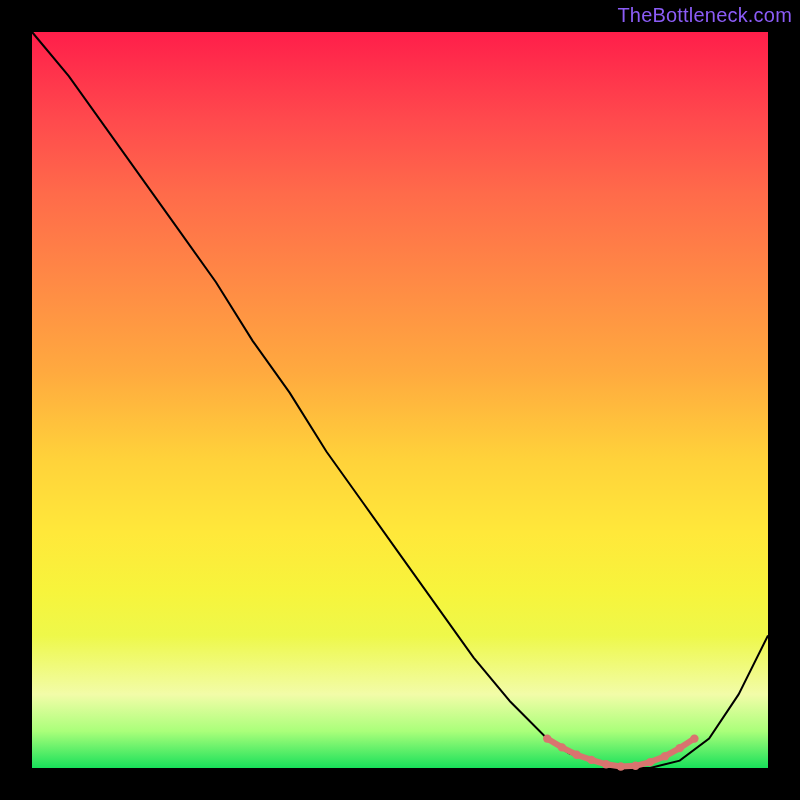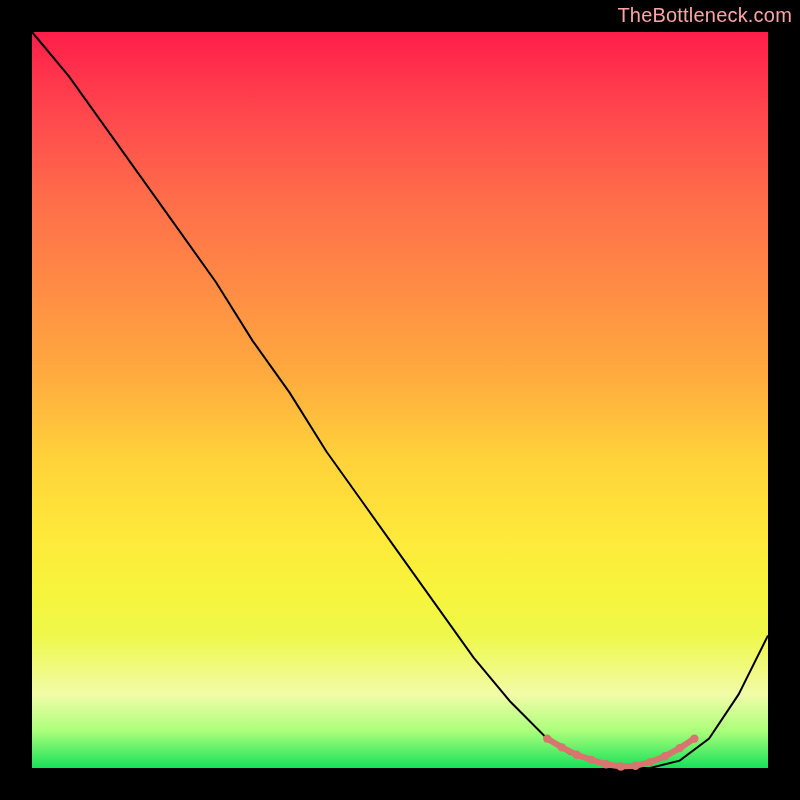--- a/index.html
+++ b/index.html
@@ -47,21 +47,21 @@
     left: 0;
     top: 0;
     width: 736px;
     height: 736px;
     overflow: visible;
   }
   .watermark {
     position: absolute;
     top: 4px;
     right: 8px;
-    color: #fca5a5;
+    color: #8b5cf6;
     font-size: 20px;
     font-weight: 500;
     letter-spacing: 0.2px;
   }
 </style>
 </head>
 <body>
 
 <div class="frame">
 

